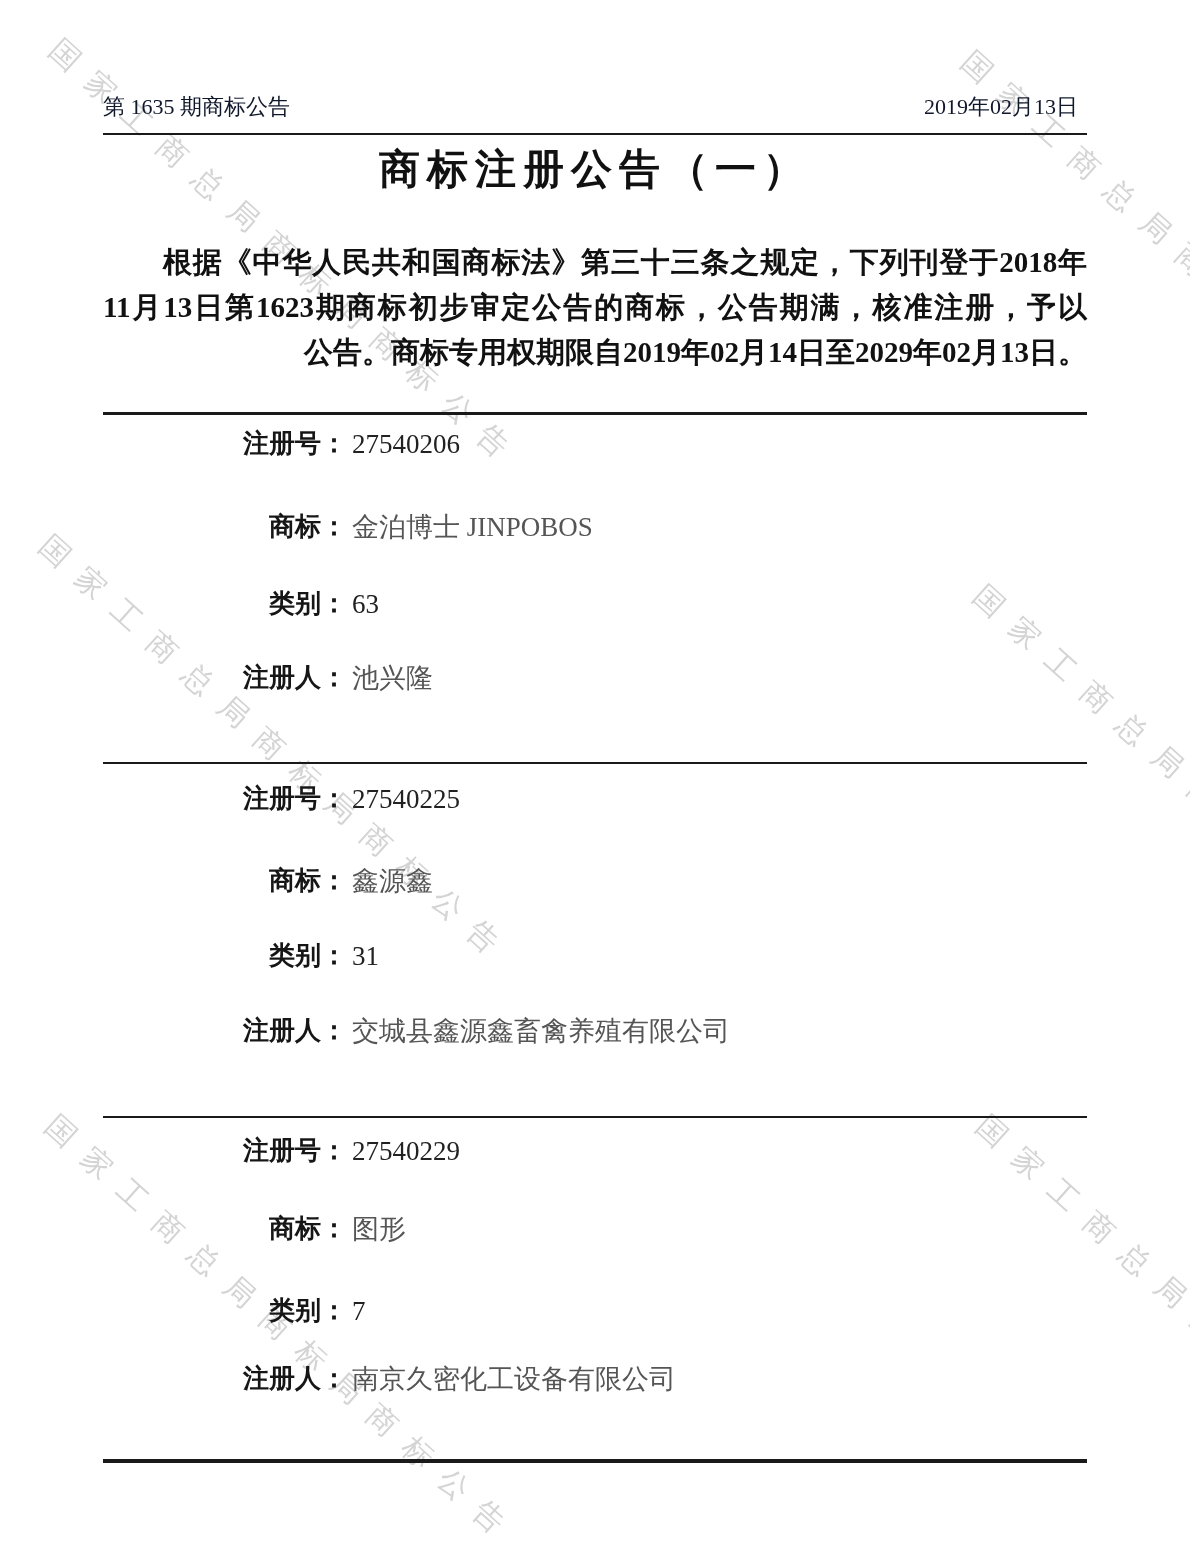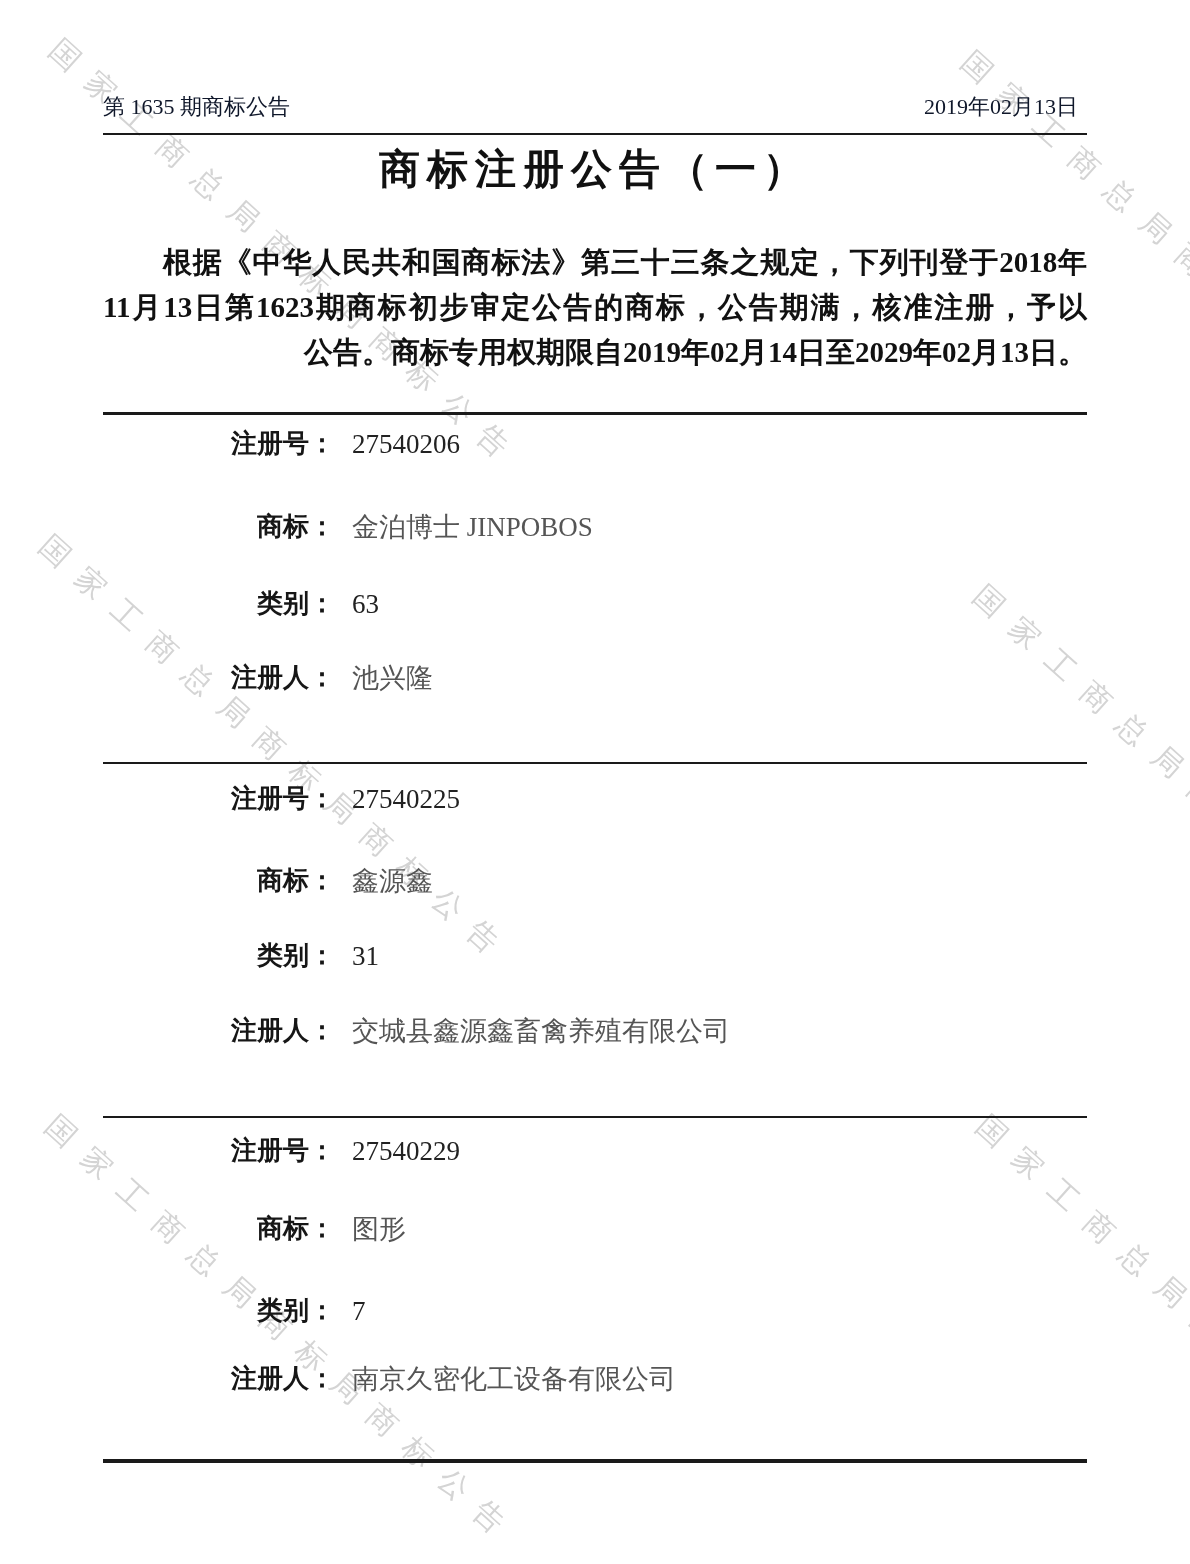--- a/index.html
+++ b/index.html
@@ -64,21 +64,21 @@
   }
   .intro .jline { text-align: justify; text-align-last: justify; }
   .intro .iline { text-indent: 60px; }
   .intro .lline { text-align: right; }
   
   .row {
     position: absolute; left: 103px; width: 984px; height: 36px;
     line-height: 36px;
   }
   .lbl {
-    position: absolute; left: 0; top: 0; width: 232px;
+    position: absolute; left: 12px; top: 0; width: 232px;
     text-align: right;
     font-size: 26px; font-weight: bold; color: #161616;
   }
   .val {
     position: absolute; left: 249px; top: 0;
     font-size: 27px; color: #555;
   }
   .val.num { color: #222; text-align: right; }
   
   .r1a { top: 426px; }  .r1b { top: 509px; }  .r1c { top: 586px; }  .r1d { top: 660px; }

